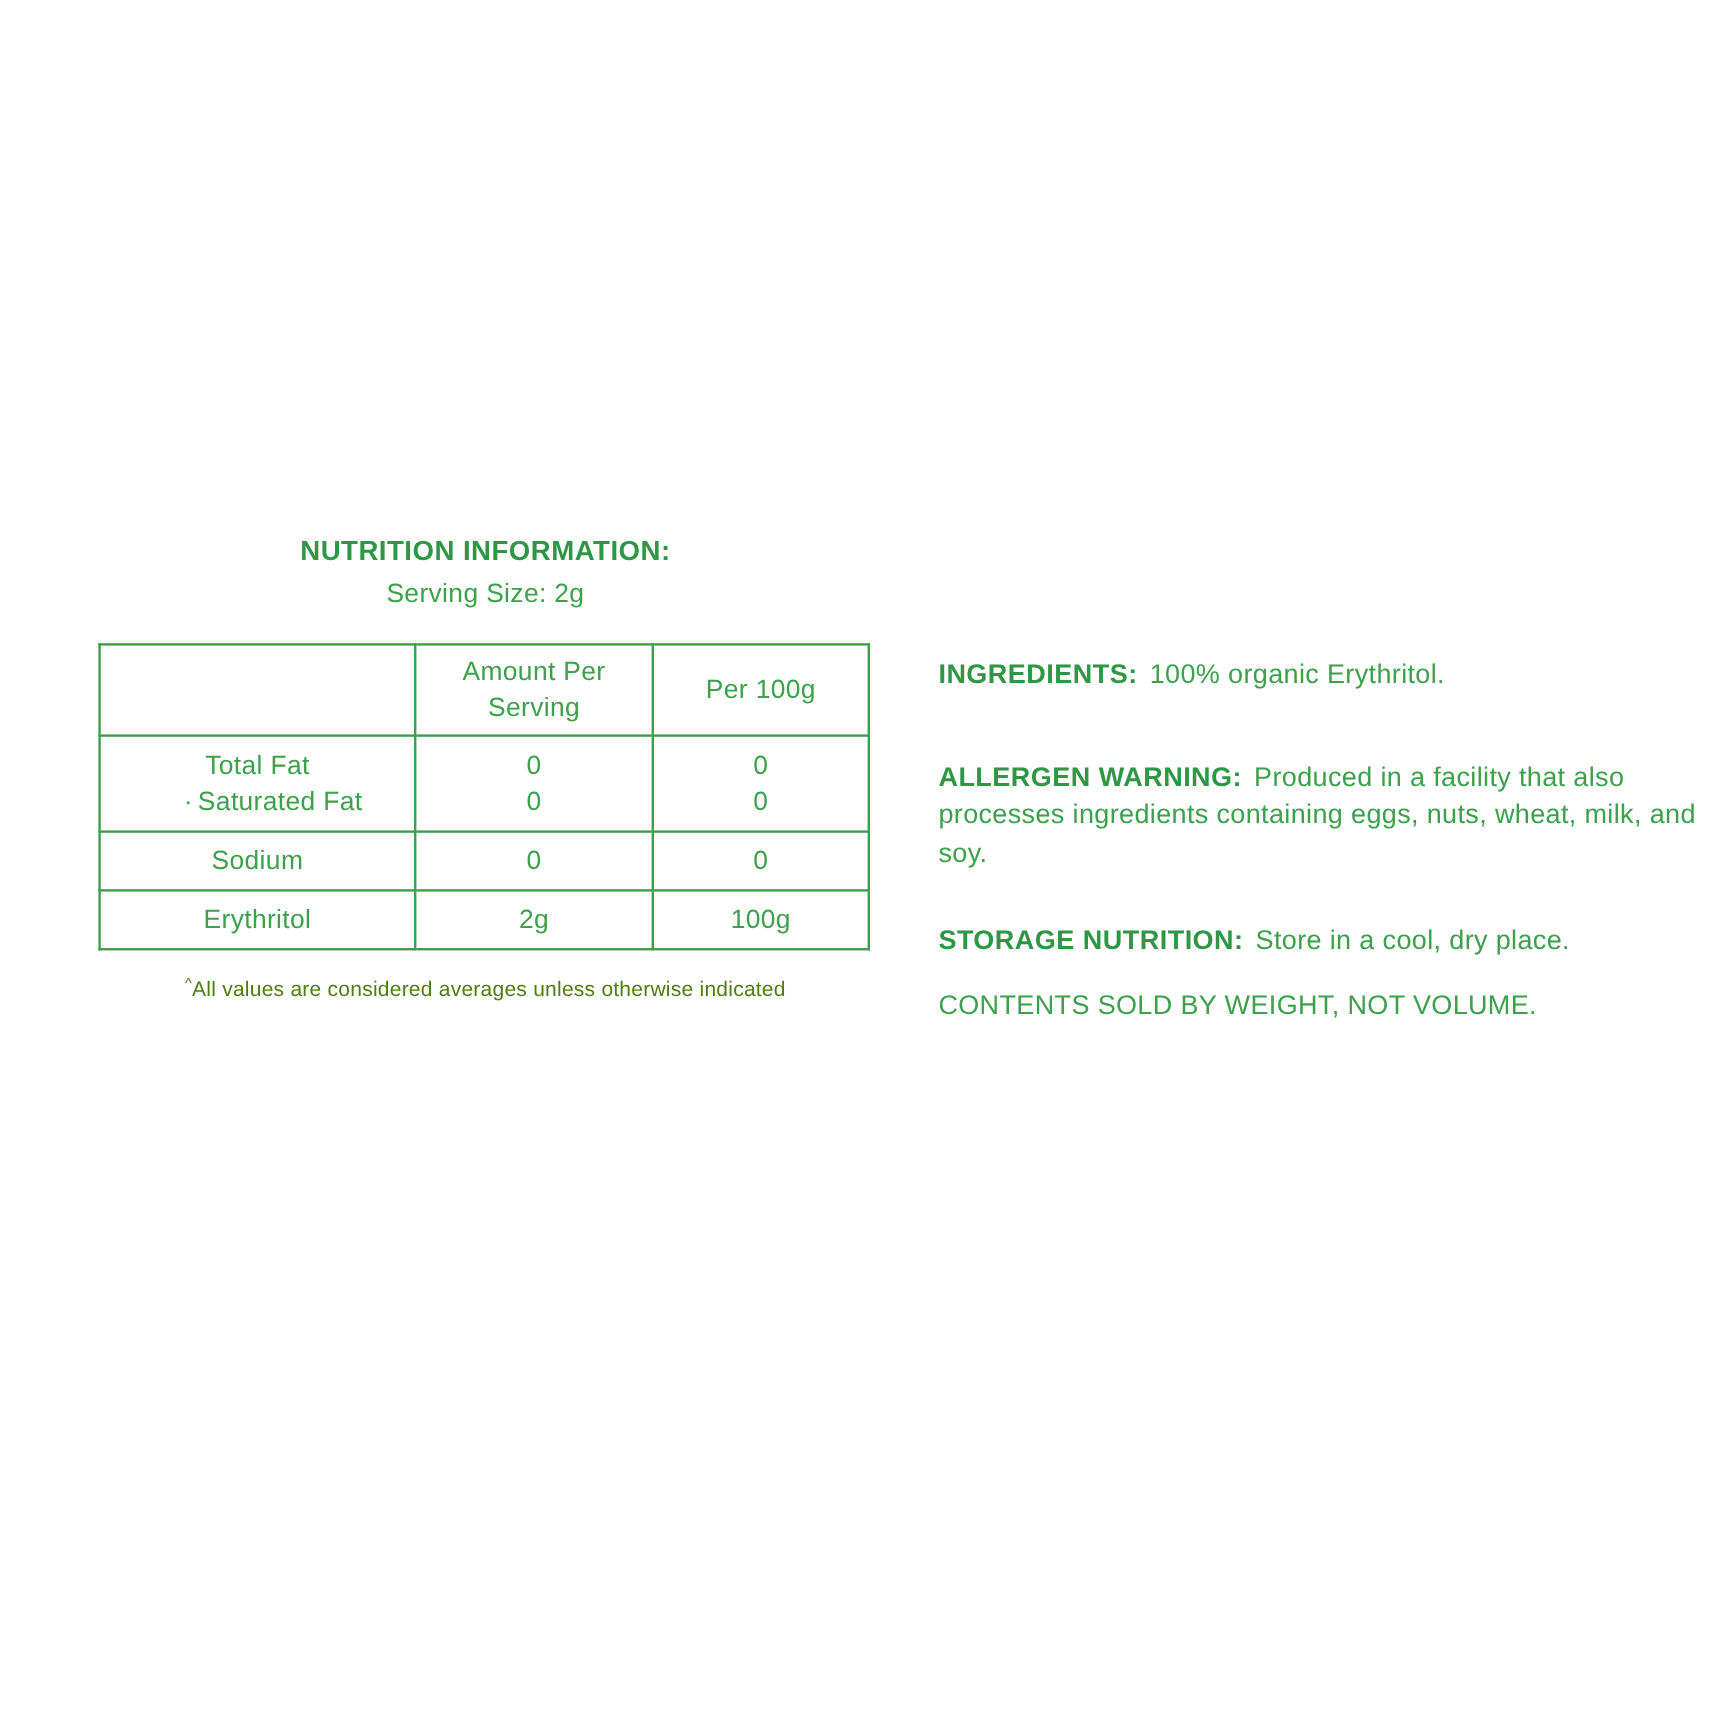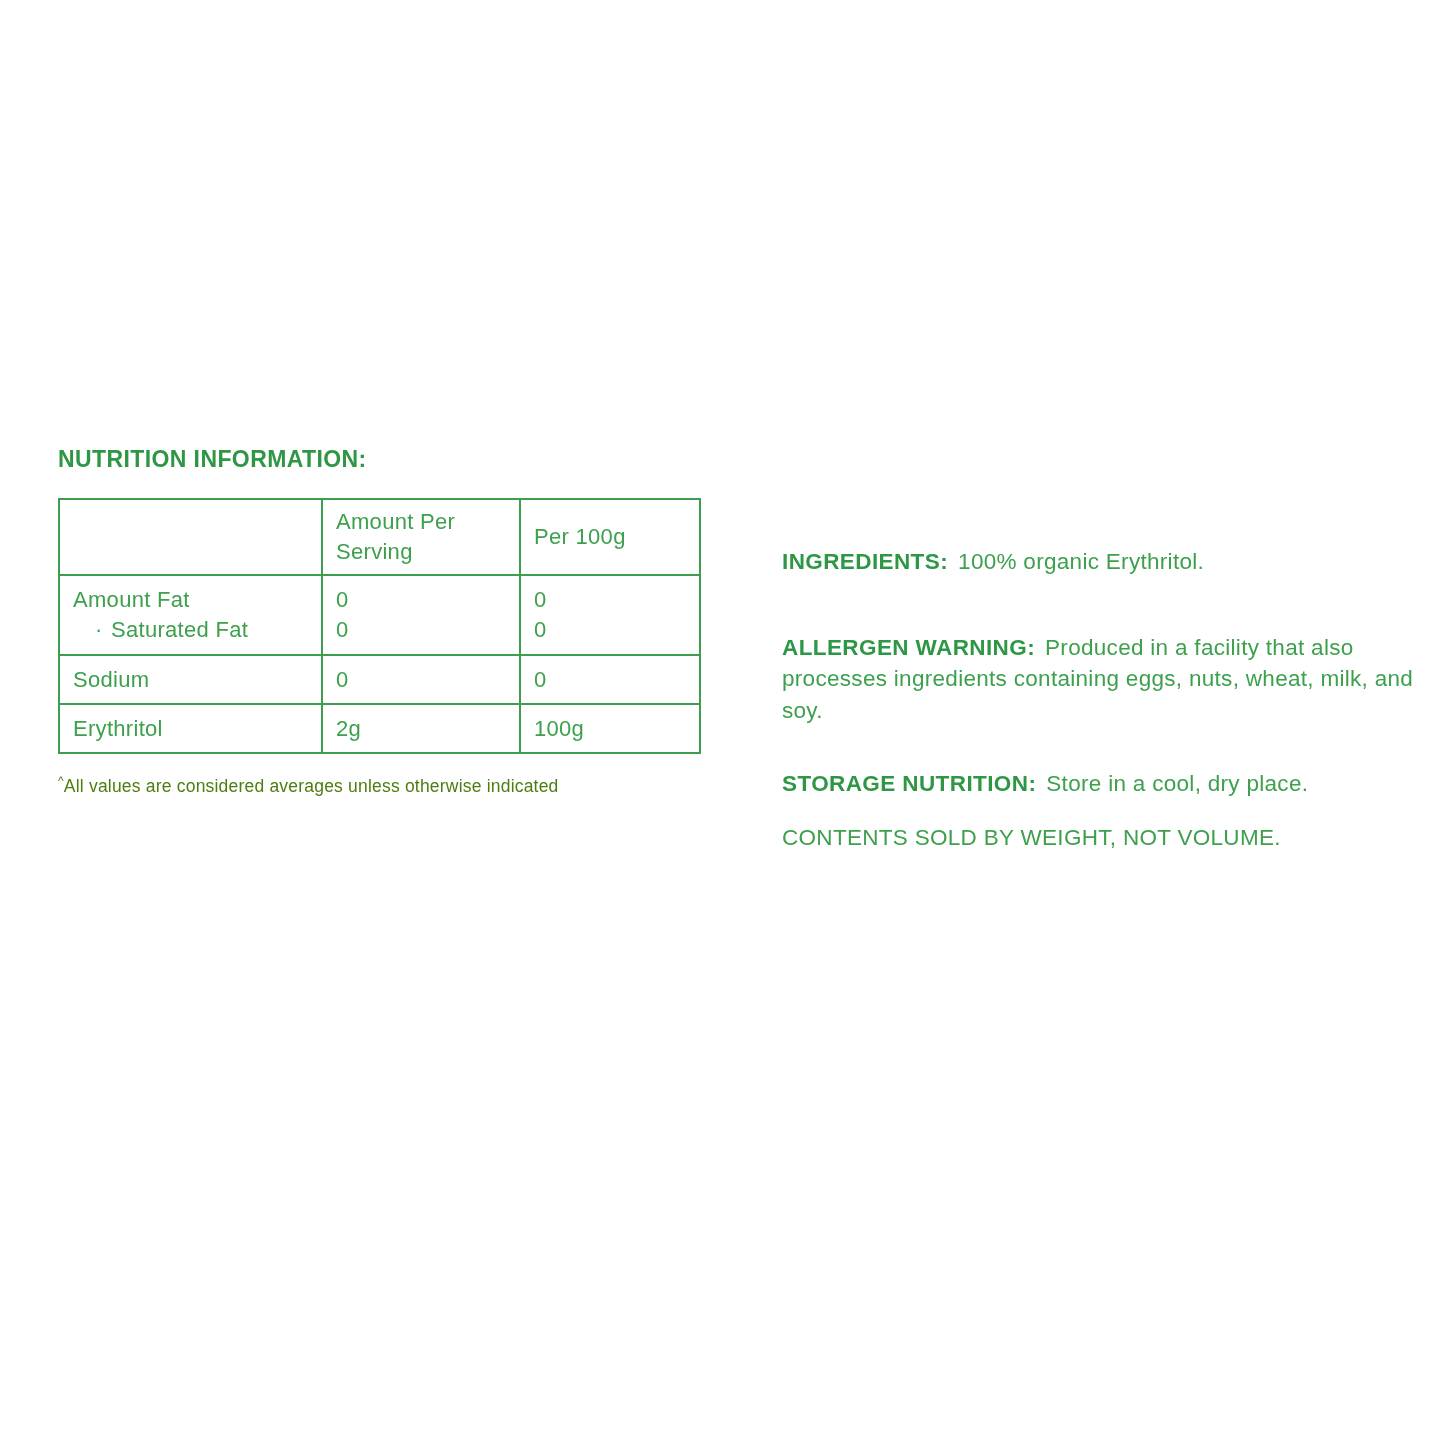--- a/index.html
+++ b/index.html
@@ -12,24 +12,25 @@
     font-family: "Liberation Sans", "DejaVu Sans", sans-serif;
   }
   .page {
     position: relative;
     width: 1445px;
     height: 1445px;
     background: #ffffff;
   }
   .left-col {
     position: absolute;
-    left: 58px;
+    left: 82px;
     top: 447px;
     width: 645px;
     color: #3da04c;
+    text-align: center;
   }
   .title {
     font-size: 23px;
     font-weight: 800;
     color: #2e9745;
     letter-spacing: 0.4px;
     margin: 0 0 8px 0;
     line-height: 25px;
   }
   .serving-line {
@@ -93,36 +94,37 @@
   .block-storage { margin-top: 42px; }
   .contents-note { margin-top: 7px; }
 </style>
 </head>
 <body>
 
 <div class="page">
 
   <div class="left-col">
     <div class="title">NUTRITION INFORMATION:</div>
+    <div class="serving-line">Serving Size: 2g</div>
 
     <table class="nutrition">
       <colgroup>
           <col class="c1">
           <col class="c2">
           <col class="c3">
         </colgroup>
       <tbody>
           <tr class="hdr">
         <td></td>
         <td>Amount Per Serving</td>
         <td>Per 100g</td>
       </tr>
       <tr class="r-double">
         <td>
-          <div>Amount Fat</div>
+          <div>Total Fat</div>
           <div class="sub-label"><span class="bullet">·</span><span>Saturated Fat</span></div>
         </td>
         <td>
           <div>0</div>
           <div>0</div>
         </td>
         <td>
           <div>0</div>
           <div>0</div>
         </td>

